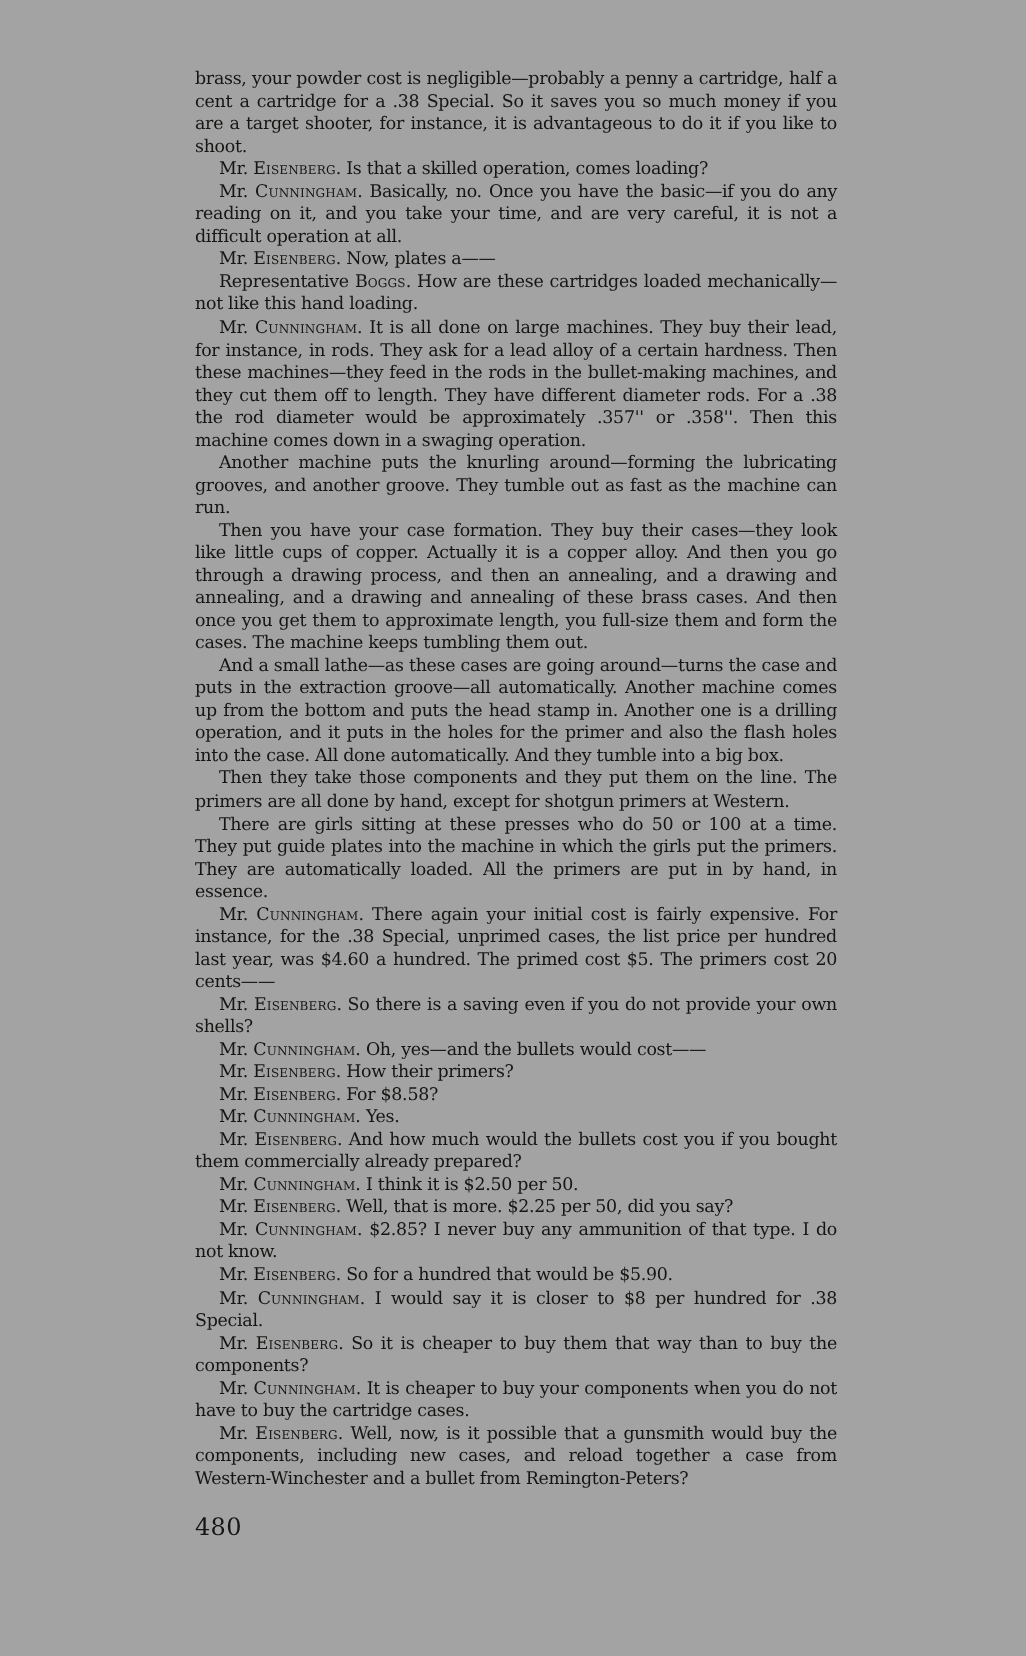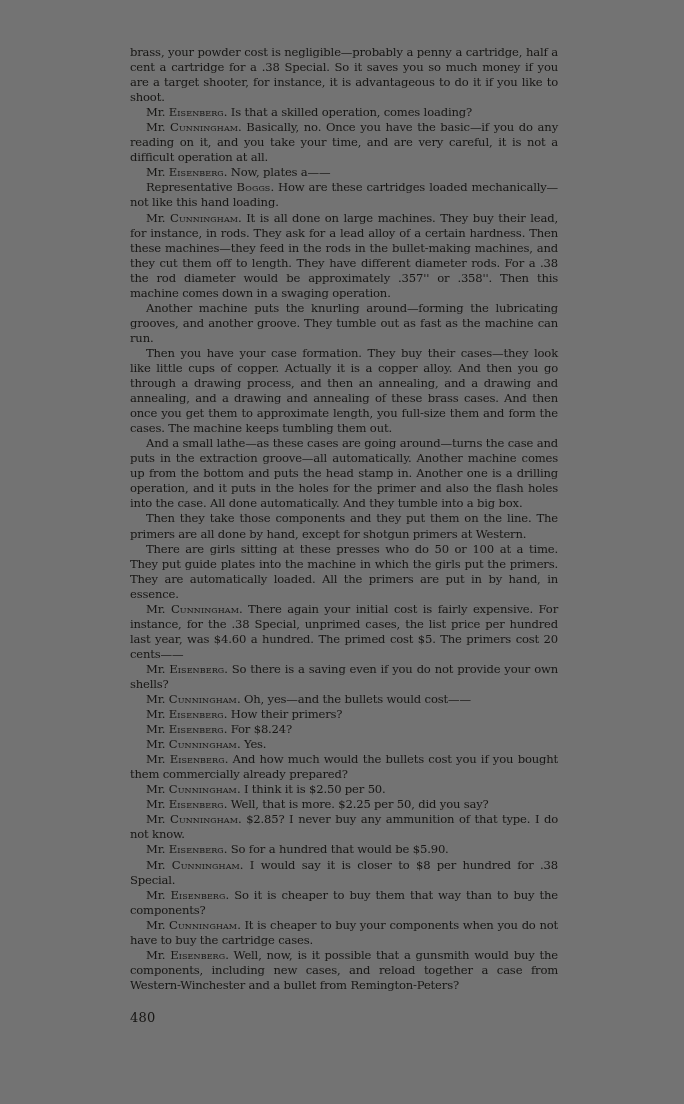--- a/index.html
+++ b/index.html
@@ -4,21 +4,21 @@
 <style>
   html, body {
     margin: 0;
     padding: 0;
     background: #ffffff;
   }
   .page {
     position: relative;
     width: 684px;
     height: 1104px;
-    background: #737373;
+    background: #a3a3a3;
     overflow: hidden;
     box-sizing: border-box;
   }
   .text-block {
     position: absolute;
     left: 130px;
     top: 45px;
     width: 428px;
     font-family: "DejaVu Serif", serif;
     font-size: 11.6px;
@@ -37,21 +37,21 @@
   }
   .smallcaps {
     font-variant: small-caps;
     letter-spacing: 0.1px;
   }
   .page-number {
     margin-top: 17px;
     text-align: left;
     text-indent: 0;
     font-family: "DejaVu Serif", serif;
-    font-size: 13px;
+    font-size: 16px;
     letter-spacing: 0.2px;
     color: #161513;
   }
 </style>
 </head>
 <body>
 
 <div class="page">
   <div class="text-block">
     <div id="paragraph-list">
@@ -63,21 +63,21 @@
         <p class="para"><span>Mr. </span><span class="smallcaps">Cunningham</span><span>. It is all done on large machines. They buy their lead, for instance, in rods. They ask for a lead alloy of a certain hardness. Then these machines—they feed in the rods in the bullet-making machines, and they cut them off to length. They have different diameter rods. For a .38 the rod diameter would be approximately .357'' or .358''. Then this machine comes down in a swaging operation.</span></p>
         <p class="para"><span>Another machine puts the knurling around—forming the lubricating grooves, and another groove. They tumble out as fast as the machine can run.</span></p>
         <p class="para"><span>Then you have your case formation. They buy their cases—they look like little cups of copper. Actually it is a copper alloy. And then you go through a drawing process, and then an annealing, and a drawing and annealing, and a drawing and annealing of these brass cases. And then once you get them to approximate length, you full-size them and form the cases. The machine keeps tumbling them out.</span></p>
         <p class="para"><span>And a small lathe—as these cases are going around—turns the case and puts in the extraction groove—all automatically. Another machine comes up from the bottom and puts the head stamp in. Another one is a drilling operation, and it puts in the holes for the primer and also the flash holes into the case. All done automatically. And they tumble into a big box.</span></p>
         <p class="para"><span>Then they take those components and they put them on the line. The primers are all done by hand, except for shotgun primers at Western.</span></p>
         <p class="para"><span>There are girls sitting at these presses who do 50 or 100 at a time. They put guide plates into the machine in which the girls put the primers. They are automatically loaded. All the primers are put in by hand, in essence.</span></p>
         <p class="para"><span>Mr. </span><span class="smallcaps">Cunningham</span><span>. There again your initial cost is fairly expensive. For instance, for the .38 Special, unprimed cases, the list price per hundred last year, was $4.60 a hundred. The primed cost $5. The primers cost 20 cents——</span></p>
         <p class="para"><span>Mr. </span><span class="smallcaps">Eisenberg</span><span>. So there is a saving even if you do not provide your own shells?</span></p>
         <p class="para"><span>Mr. </span><span class="smallcaps">Cunningham</span><span>. Oh, yes—and the bullets would cost——</span></p>
         <p class="para"><span>Mr. </span><span class="smallcaps">Eisenberg</span><span>. How their primers?</span></p>
-        <p class="para"><span>Mr. </span><span class="smallcaps">Eisenberg</span><span>. For $8.24?</span></p>
+        <p class="para"><span>Mr. </span><span class="smallcaps">Eisenberg</span><span>. For $8.58?</span></p>
         <p class="para"><span>Mr. </span><span class="smallcaps">Cunningham</span><span>. Yes.</span></p>
         <p class="para"><span>Mr. </span><span class="smallcaps">Eisenberg</span><span>. And how much would the bullets cost you if you bought them commercially already prepared?</span></p>
         <p class="para"><span>Mr. </span><span class="smallcaps">Cunningham</span><span>. I think it is $2.50 per 50.</span></p>
         <p class="para"><span>Mr. </span><span class="smallcaps">Eisenberg</span><span>. Well, that is more. $2.25 per 50, did you say?</span></p>
         <p class="para"><span>Mr. </span><span class="smallcaps">Cunningham</span><span>. $2.85? I never buy any ammunition of that type. I do not know.</span></p>
         <p class="para"><span>Mr. </span><span class="smallcaps">Eisenberg</span><span>. So for a hundred that would be $5.90.</span></p>
         <p class="para"><span>Mr. </span><span class="smallcaps">Cunningham</span><span>. I would say it is closer to $8 per hundred for .38 Special.</span></p>
         <p class="para"><span>Mr. </span><span class="smallcaps">Eisenberg</span><span>. So it is cheaper to buy them that way than to buy the components?</span></p>
         <p class="para"><span>Mr. </span><span class="smallcaps">Cunningham</span><span>. It is cheaper to buy your components when you do not have to buy the cartridge cases.</span></p>
         <p class="para"><span>Mr. </span><span class="smallcaps">Eisenberg</span><span>. Well, now, is it possible that a gunsmith would buy the components, including new cases, and reload together a case from Western-Winchester and a bullet from Remington-Peters?</span></p>

